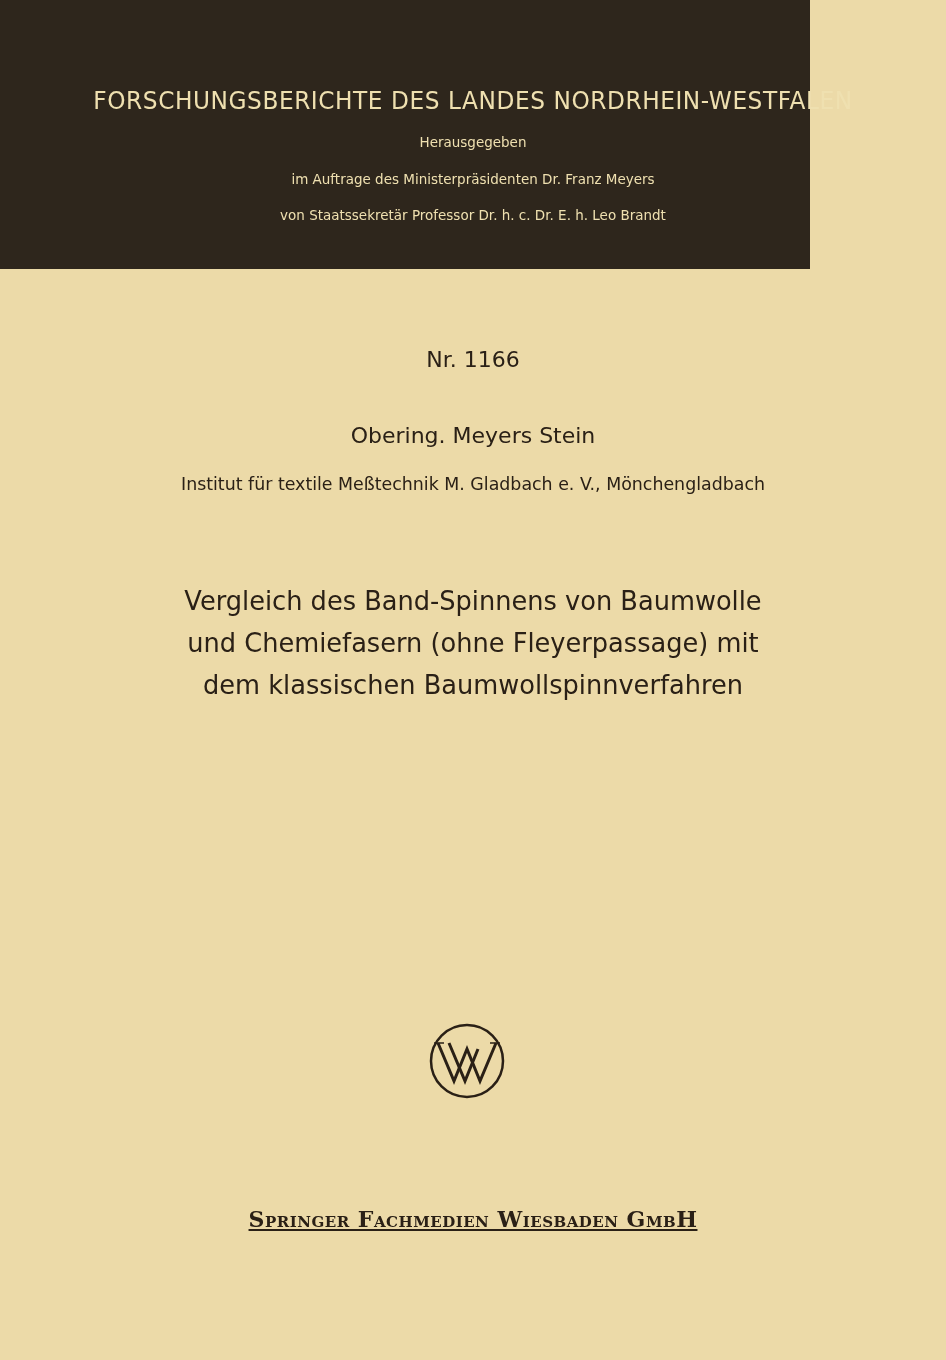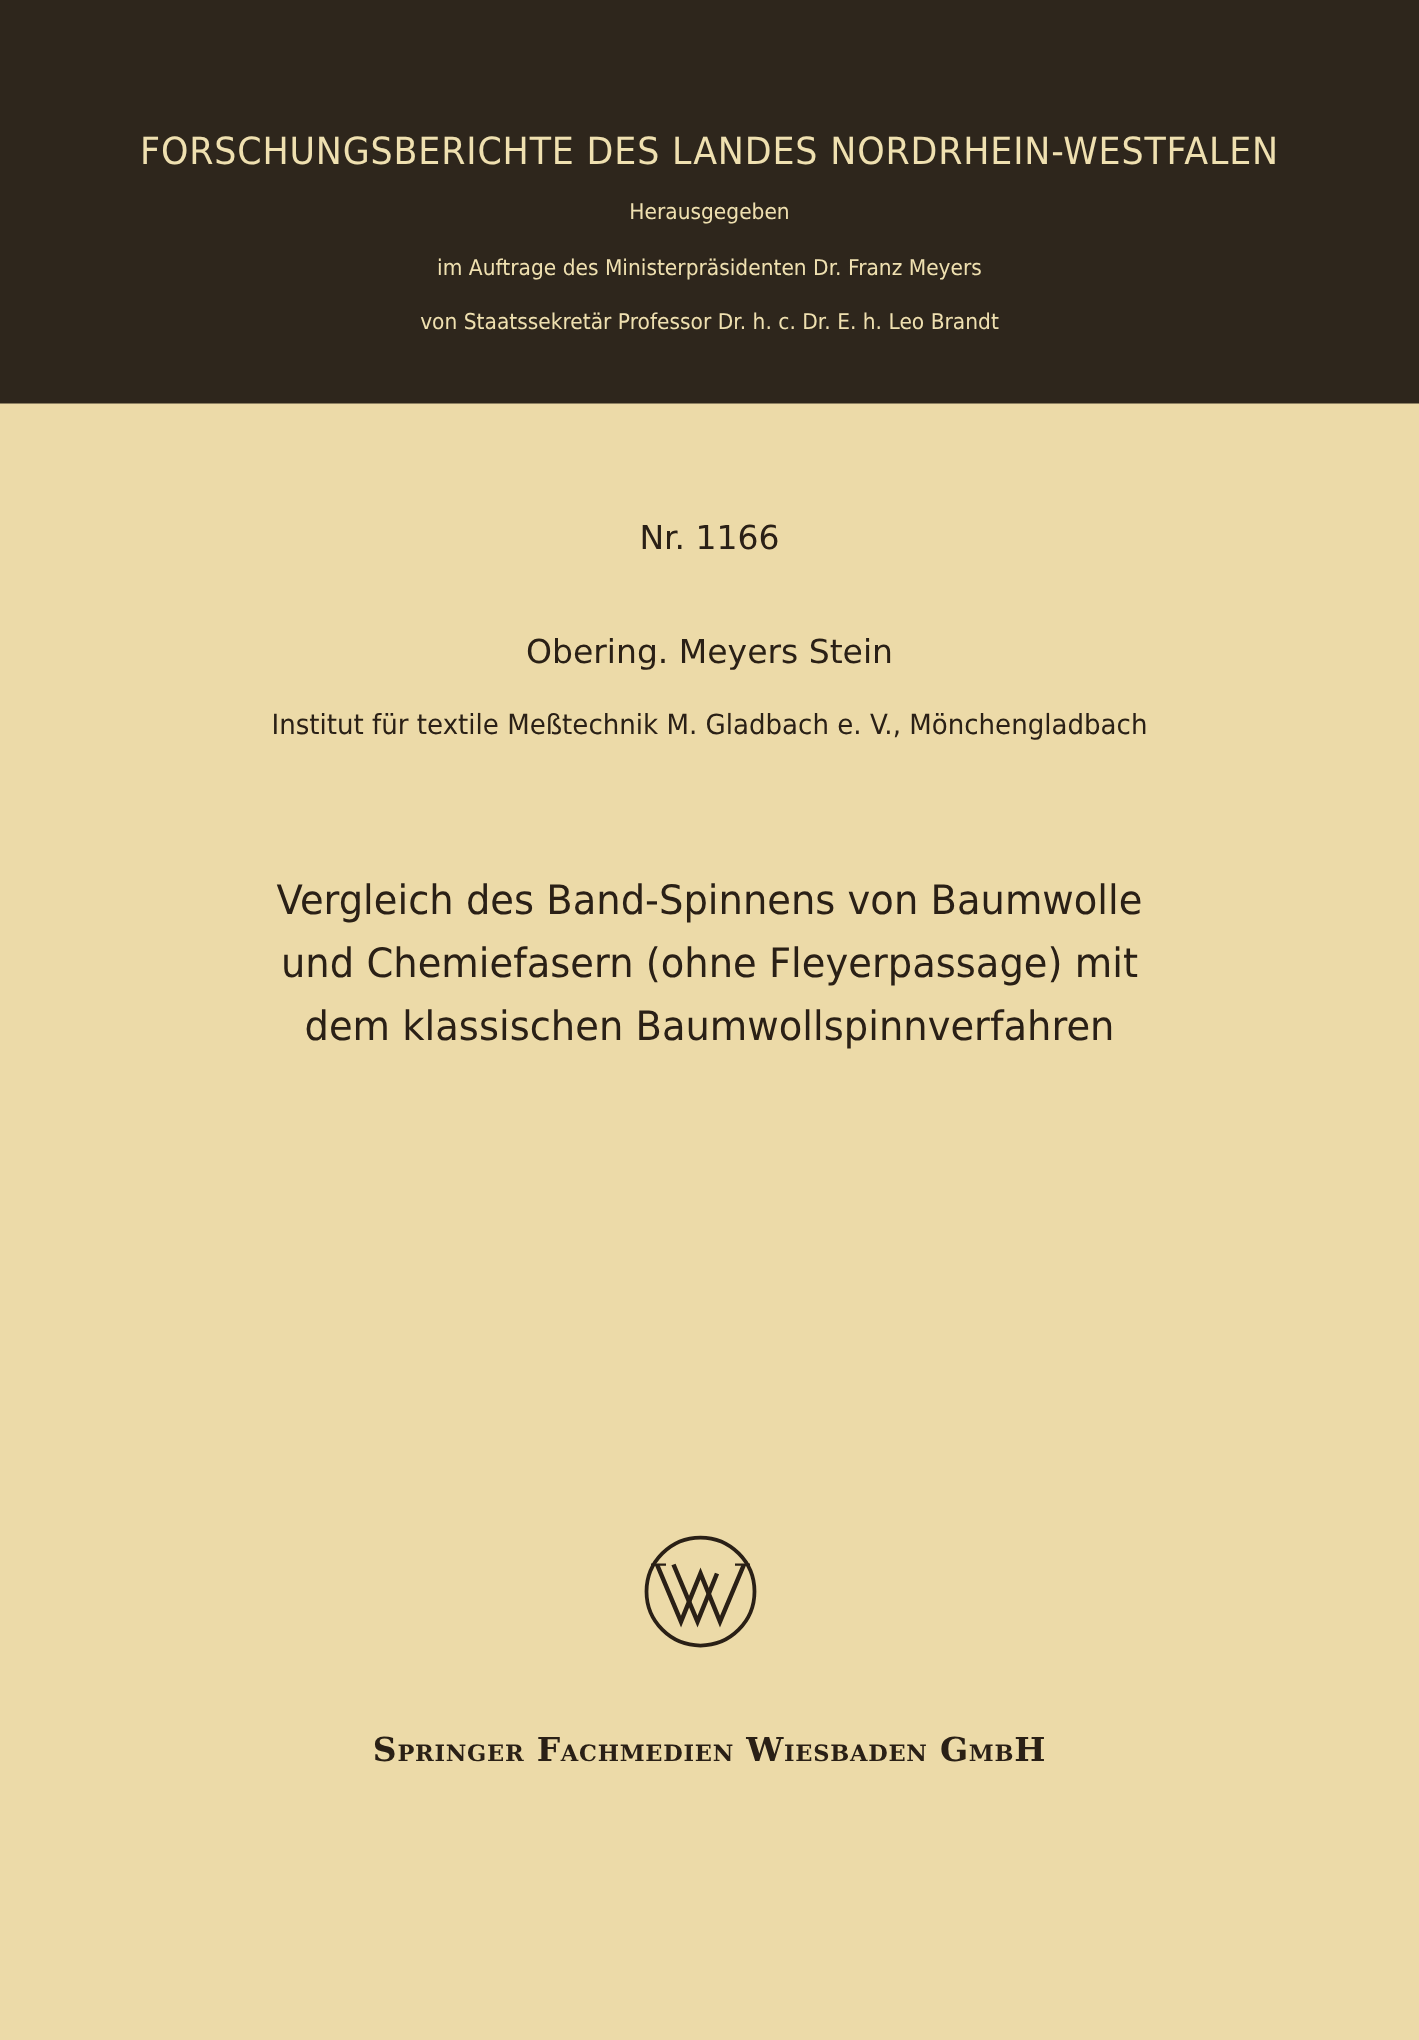--- a/index.html
+++ b/index.html
@@ -4,21 +4,21 @@
   <style>
     html, body { margin: 0; padding: 0; }
     body {
       width: 946px; height: 1360px; overflow: hidden;
       background: #ecdaa8;
       font-family: "DejaVu Sans", "Liberation Sans", sans-serif;
       color: #2a2016;
       position: relative;
     }
     .header {
-      position: absolute; left: 0; top: 0; width: 946px; height: 269px;
+      position: absolute; left: 0; top: 0; width: 810px; height: 269px;
       background: #2e261c;
       color: #efe0b0;
       text-align: center;
     }
     .series {
       position: absolute; left: 0; width: 946px; top: 86px;
       font-size: 25px; letter-spacing: 0.6px; white-space: nowrap;
       font-family: "DejaVu Sans", sans-serif; font-weight: normal;
       transform: scaleX(0.93); transform-origin: center;
     }
@@ -35,23 +35,23 @@
     .nr { top: 347px; font-size: 22px; }
     .author { top: 423px; font-size: 22px; }
     .institute { top: 473px; font-size: 18.5px; transform: scaleX(0.94); transform-origin: center; }
     .title {
       top: 580px; font-size: 27px; line-height: 42px; white-space: normal;
       transform: scaleX(0.95); transform-origin: center;
     }
     .title span { display: block; }
     .logo { position: absolute; left: 422px; top: 1021px; width: 90px; height: 80px; }
     .publisher {
-      top: 1154px; font-family: "DejaVu Serif", "Liberation Serif", serif;
+      top: 1206px; font-family: "DejaVu Serif", "Liberation Serif", serif;
       font-weight: bold; font-size: 22px; letter-spacing: 0.5px;
-      font-variant: small-caps; color: #2a2016;
+      font-variant: small-caps; color: #2a2016; text-decoration: underline;
     }
   </style>
 </head>
 <body>
 
 <div class="header">
   <div class="series">FORSCHUNGSBERICHTE DES LANDES NORDRHEIN-WESTFALEN</div>
   <div class="hline hl1">Herausgegeben</div>
   <div class="hline hl2">im Auftrage des Ministerpräsidenten Dr. Franz Meyers</div>
   <div class="hline hl3">von Staatssekretär Professor Dr. h. c. Dr. E. h. Leo Brandt</div>

